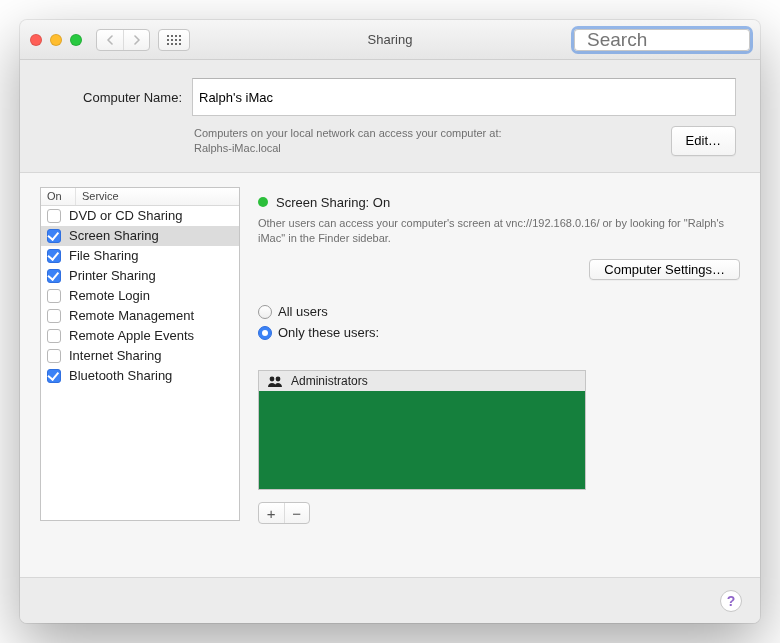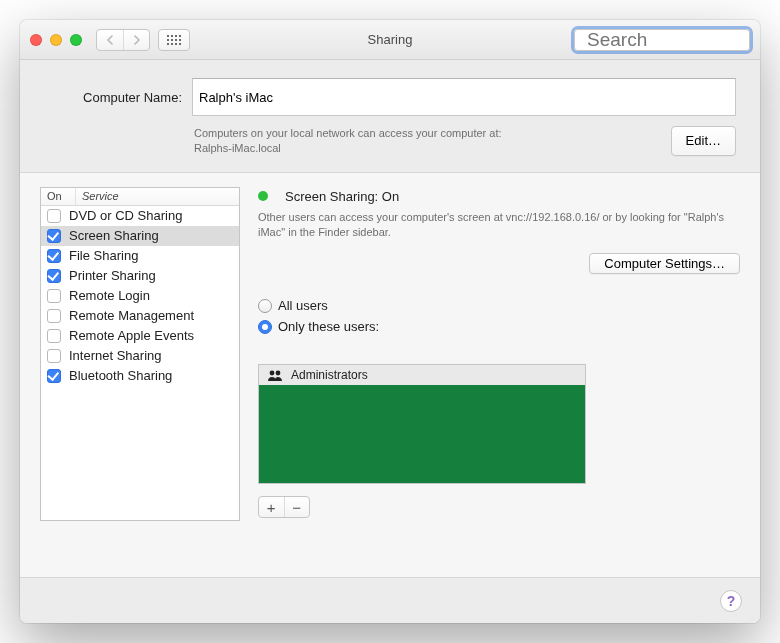--- a/index.html
+++ b/index.html
@@ -108,34 +108,34 @@
   
   .service-list{
     width:200px; height:334px;
     background:#fff;
     border:1px solid #c5c5c5;
     border-radius:0;
     overflow:hidden;
   }
   .sl-head{display:flex;height:18px;border-bottom:1px solid #d9d9d9;font-size:11px;color:#444;background:linear-gradient(#fff,#f5f5f5);}
   .sl-head .c1{width:34px;padding:2px 6px;}
-  .sl-head .c2{flex:1;padding:2px 6px;border-left:1px solid #e3e3e3;font-style:italic;}
+  .sl-head .c2{flex:1;padding:2px 6px;border-left:1px solid #e3e3e3;}
   .sl-row{display:flex;align-items:center;height:20px;padding:0 6px;gap:8px;}
   .sl-row.sel{background:#dcdcdc;}
   .chk{
     width:14px;height:14px;border:1px solid #b8b8b8;border-radius:3px;background:#fff;
     display:inline-flex;align-items:center;justify-content:center;flex-shrink:0;
   }
   .chk.on{background:#3b82f6;border-color:#2f6fe0;}
   .chk.on::after{content:"";width:8px;height:5px;border:2px solid #fff;border-top:none;border-right:none;transform:rotate(-50deg) translate(0px,-1px);}
   .sl-row .name{font-size:13px;}
 
   
   .right{flex:1;display:flex;flex-direction:column;}
-  .status-line{display:flex;align-items:center;gap:17px;margin-top:2px;}
+  .status-line{display:flex;align-items:center;gap:8px;margin-top:8px;}
   .status-dot{width:10px;height:10px;border-radius:50%;background:#2cbf3b;}
   .status-line .txt{font-size:13px;}
   .info{font-size:11px;color:#6f6f6f;margin-top:6px;line-height:1.35;}
   .cs-row{display:flex;justify-content:flex-end;margin-top:14px;}
   .access-row{display:flex;margin-top:24px;font-size:13px;}
   .access-row .lbl{width:116px;}
   .radios{display:flex;flex-direction:column;gap:6px;}
   .radio{display:flex;align-items:center;gap:6px;}
   .rdot{width:14px;height:14px;border-radius:50%;border:1px solid #9a9a9a;background:linear-gradient(#fff,#eee);display:inline-block;position:relative;}
   .rdot.on{border-color:#2f6fe0;background:#3b82f6;}

